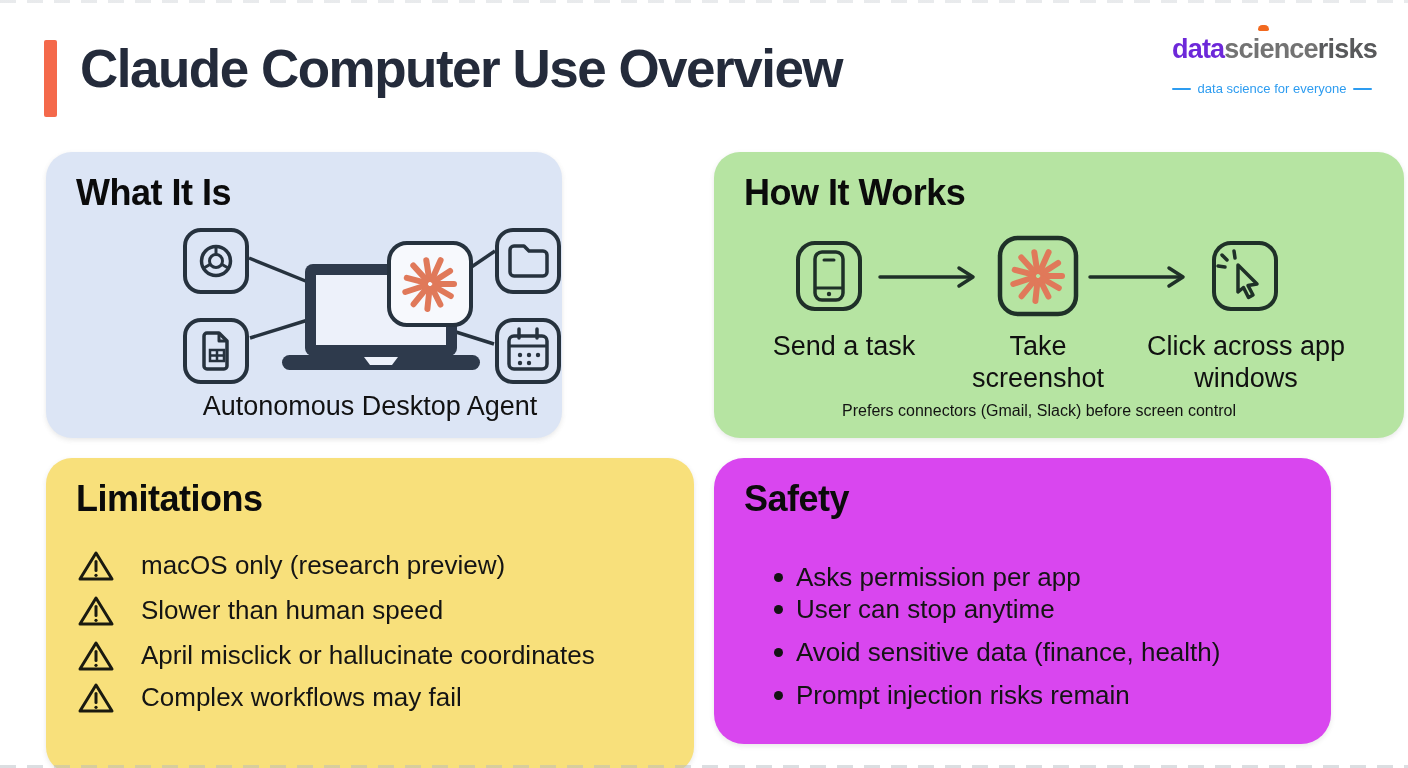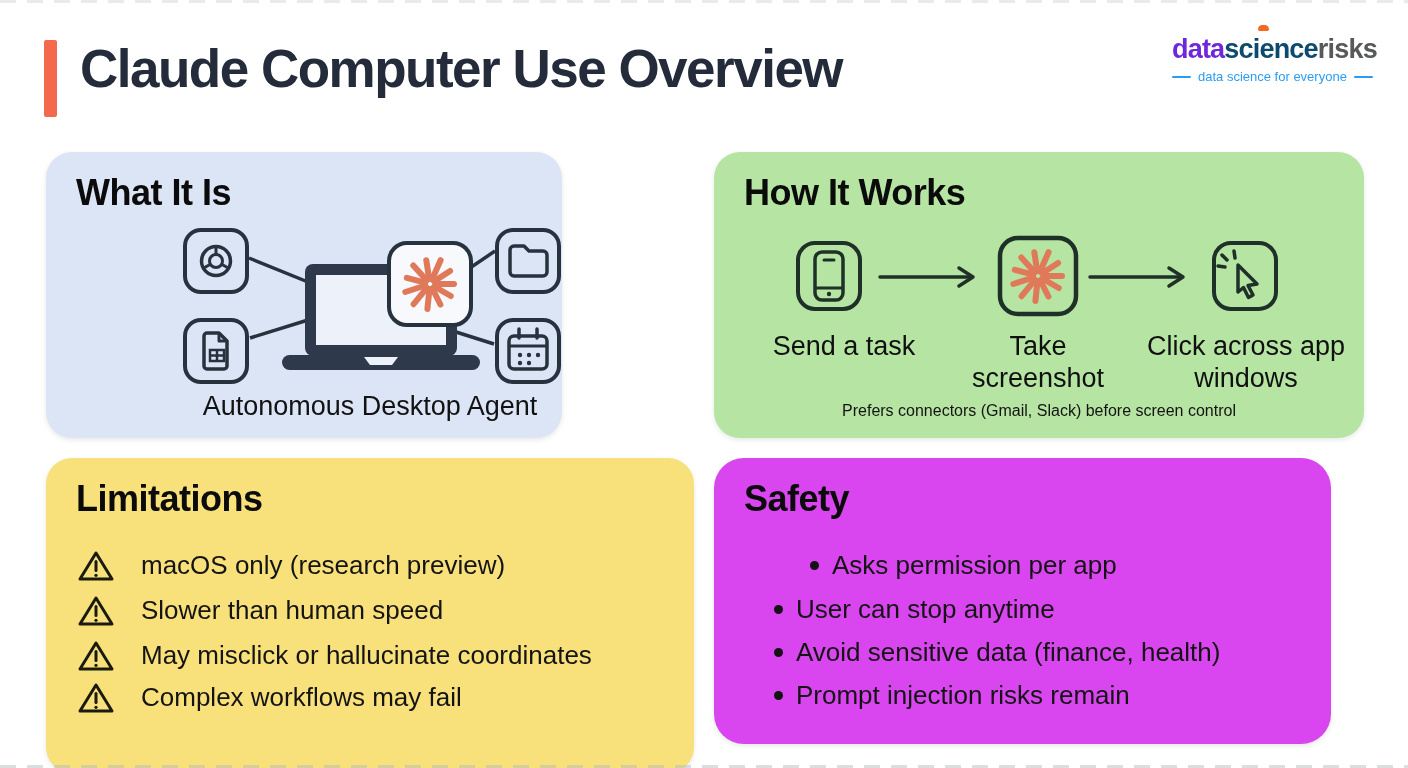--- a/index.html
+++ b/index.html
@@ -11,32 +11,32 @@
   .edge.bottom{bottom:0;opacity:.48;}
 
   
   .accent-bar{position:absolute;left:44px;top:40px;width:13px;height:77px;background:#F4694B;border-radius:2px;}
   h1.main-title{position:absolute;left:80px;top:40px;margin:0;font-size:53px;line-height:1.1;
         font-weight:800;letter-spacing:-1.5px;color:#242B3B;}
 
   
   .logo{position:absolute;left:1172px;top:34px;width:200px;}
   .logo-line1{position:relative;font-size:27px;font-weight:700;letter-spacing:-0.8px;white-space:nowrap;}
-  .logo-data{color:#6d28d9;} .logo-science{color:#0c4a6e;} .logo-dojo{color:#58595B;}
+  .logo-data{color:#6d28d9;} .logo-science{color:#737373;} .logo-dojo{color:#58595B;}
   .logo-person{position:absolute;left:86px;top:-10px;width:12px;height:12px;}
   .logo-person .head{width:6px;height:6px;border-radius:50%;background:#F2691F;margin:0 auto;}
   .logo-person .body{width:11px;height:6px;border-radius:5px 5px 2px 2px;background:#F2691F;margin-top:1px;}
-  .logo-line2{display:flex;align-items:center;gap:7px;margin-top:4px;}
+  .logo-line2{display:flex;align-items:center;gap:7px;margin-top:16px;justify-content:center;}
   .logo-tagline{font-size:13px;font-weight:500;color:#2D9CF0;white-space:nowrap;}
   .logo-dash{width:19px;height:2px;background:#2D9CF0;border-radius:1px;flex:none;}
 
   
   .panel{position:absolute;border-radius:26px;box-shadow:0 2px 5px rgba(90,90,90,.14);}
   .panel-what {left:46px; top:152px;width:516px;height:286px;background:#DCE5F5;}
-  .panel-how  {left:714px;top:152px;width:650px;height:286px;background:#B6E4A2;}
+  .panel-how  {left:714px;top:152px;width:650px;height:286px;background:#B6E4A2;padding-left:40px;}
   .panel-limits{left:46px;top:458px;width:648px;height:315px;background:#F8E07B;}
   .panel-safety{left:714px;top:458px;width:617px;height:286px;background:#d946ef;border-radius:30px;}
   .panel h2{position:absolute;left:30px;top:20px;margin:0;font-size:36px;font-weight:800;
             letter-spacing:-0.5px;color:#0b0b0b;}
 
   
   .diagram{position:absolute;left:0;top:0;width:648px;height:286px;}
   .what-caption{position:absolute;left:0;top:239px;width:648px;text-align:center;
                 font-size:27px;font-weight:500;color:#121212;}
 
@@ -224,35 +224,35 @@
           <circle cx="19" cy="26.3" r="1.6" fill="#1a1a10" stroke="none"></circle>
       </svg>
       <span class="txt">Slower than human speed</span>
     </div>
     <div class="limit-row" style="top:180px;">
       <svg class="warn" viewBox="0 0 38 34" fill="none" stroke="#1a1a10" stroke-width="3" stroke-linejoin="round">
         <path d="M19,4 L35,30 H3 Z"></path>
           <line x1="19" y1="12.5" x2="19" y2="21.5" stroke-linecap="round"></line>
           <circle cx="19" cy="26.3" r="1.6" fill="#1a1a10" stroke="none"></circle>
       </svg>
-      <span class="txt">May misclick or hallucinate coordinates</span>
+      <span class="txt">April misclick or hallucinate coordinates</span>
     </div>
     <div class="limit-row" style="top:222px;">
       <svg class="warn" viewBox="0 0 38 34" fill="none" stroke="#1a1a10" stroke-width="3" stroke-linejoin="round">
         <path d="M19,4 L35,30 H3 Z"></path>
           <line x1="19" y1="12.5" x2="19" y2="21.5" stroke-linecap="round"></line>
           <circle cx="19" cy="26.3" r="1.6" fill="#1a1a10" stroke="none"></circle>
       </svg>
       <span class="txt">Complex workflows may fail</span>
     </div>
   </section>
 
   <section class="panel panel-safety">
     <h2>Safety</h2>
-    <div class="safety-row" style="top:90px;margin-left:36px;">
+    <div class="safety-row" style="top:102px;">
       <span class="dot"></span>
       <span class="txt">Asks permission per app</span>
     </div>
     <div class="safety-row" style="top:134px;text-decoration:underline;">
       <span class="dot"></span>
       <span class="txt">User can stop anytime</span>
     </div>
     <div class="safety-row" style="top:177px;">
       <span class="dot"></span>
       <span class="txt">Avoid sensitive data (finance, health)</span>

